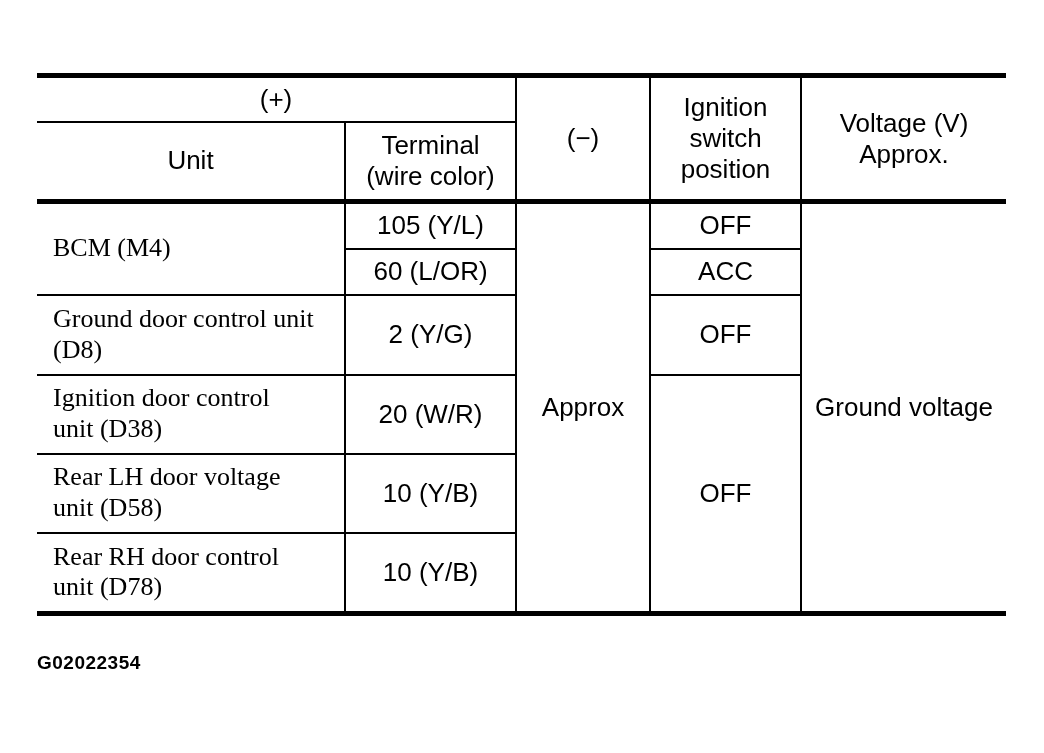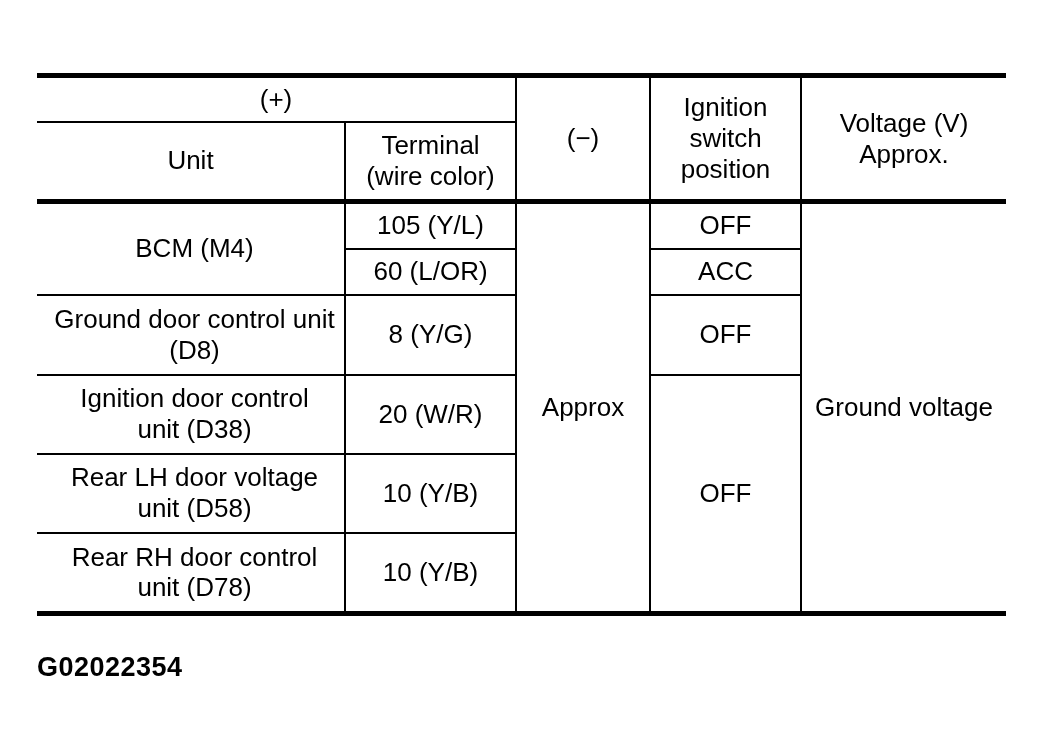--- a/index.html
+++ b/index.html
@@ -44,29 +44,30 @@
   tr.r-hdr1 { height: 46px; }
   tr.r-hdr2 { height: 80px; }
   tr.r-b1 { height: 47px; }
   tr.r-b2 { height: 46px; }
   tr.r-b3 { height: 80px; }
   tr.r-b4 { height: 79px; }
   tr.r-b5 { height: 79px; }
   tr.r-b6 { height: 81px; }
   
   .spec-table td.cell-unit {
-    text-align: center;
+    text-align: left;
     padding-left: 16px;
     padding-right: 8px;
+    font-family: Liberation Serif, serif;
   }
   .caption {
     position: absolute;
     left: 37px;
     top: 652px;
-    font-size: 27px;
+    font-size: 19px;
     font-weight: bold;
     letter-spacing: 0.5px;
   }
 </style>
 </head>
 <body>
 
 <div class="page">
 
   <table class="spec-table">
@@ -101,21 +102,21 @@
         <td>OFF</td>
         <td rowspan="6" class="edge-r bb-thick">Ground voltage</td>
       </tr>
       <tr class="r-b2">
         <td>60 (L/OR)</td>
         <td>ACC</td>
       </tr>
       <tr class="r-b3">
         <td class="cell-unit edge-l">Ground door control unit
 (D8)</td>
-        <td>8 (Y/G)</td>
+        <td>2 (Y/G)</td>
         <td>OFF</td>
       </tr>
       <tr class="r-b4">
         <td class="cell-unit edge-l">Ignition door control
 unit (D38)</td>
         <td>20 (W/R)</td>
         <td rowspan="3" class="bb-thick">OFF</td>
       </tr>
       <tr class="r-b5">
         <td class="cell-unit edge-l">Rear LH door voltage

